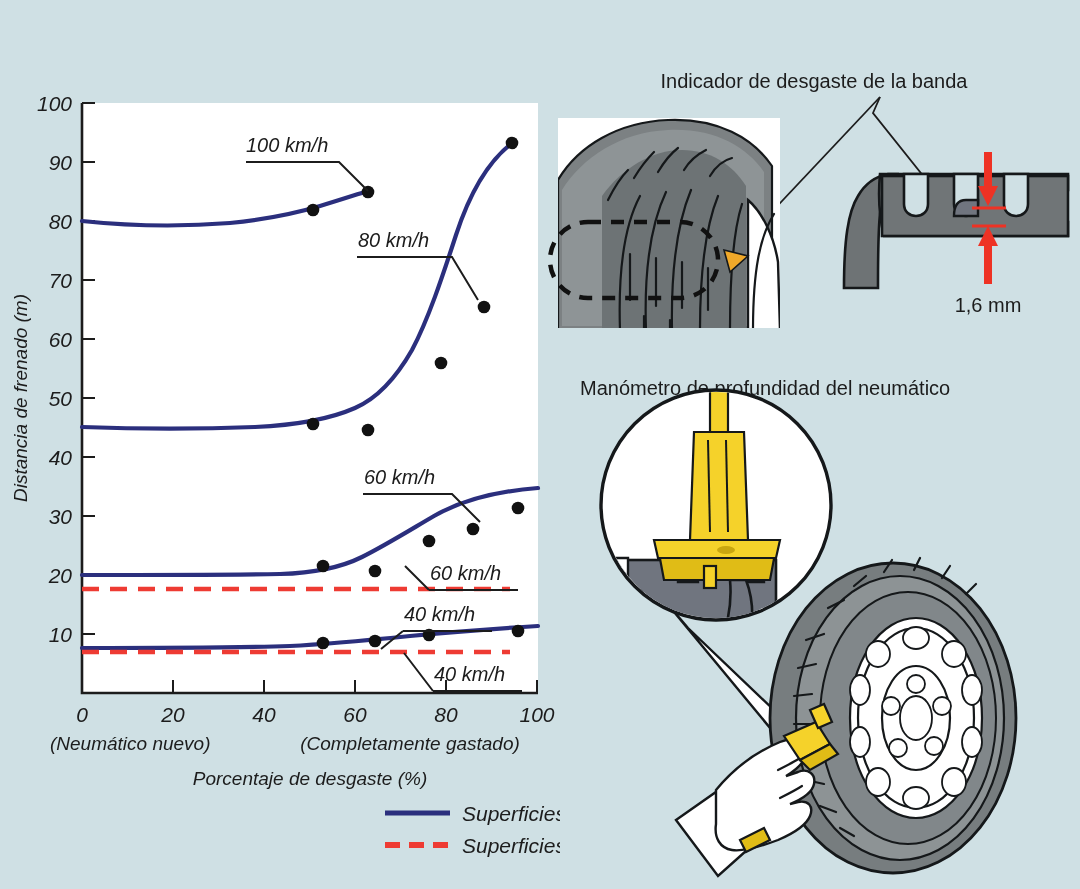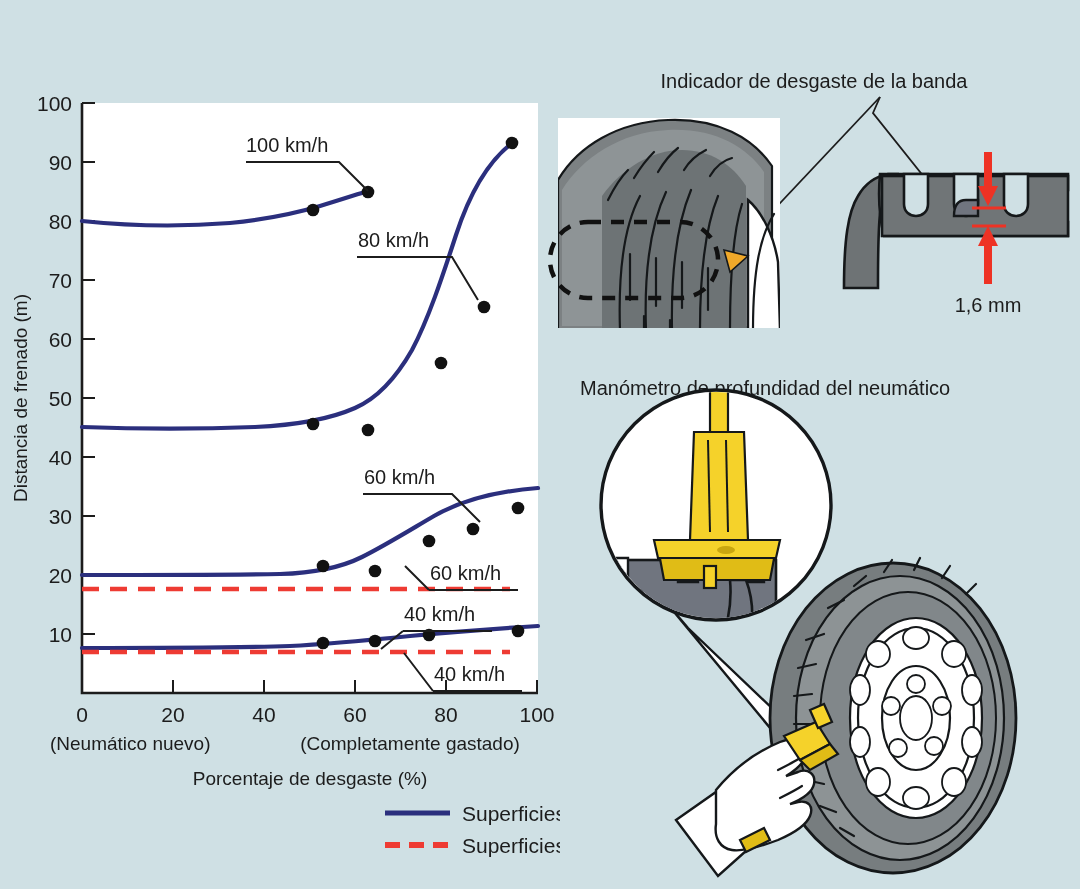--- a/index.html
+++ b/index.html
@@ -17,21 +17,21 @@
     width: 1080px;
     height: 889px;
     background: #cfe0e4;
     overflow: hidden;
   }
   .abs { position: absolute; }
 
   
   #chart-panel {
     left: 0; top: 0;
-    width: 560px; height: 889px;
+    width: 560px; height: 889px; font-style: italic;
   }
   #chart-svg { display: block; }
 
   .txt {
     fill: #1c1c1c;
     font-family: "Liberation Sans", sans-serif;
   }
   .tick-label { font-size: 21px; }
   .axis-title { font-size: 19px; }
   .paren-label { font-size: 19px; }

